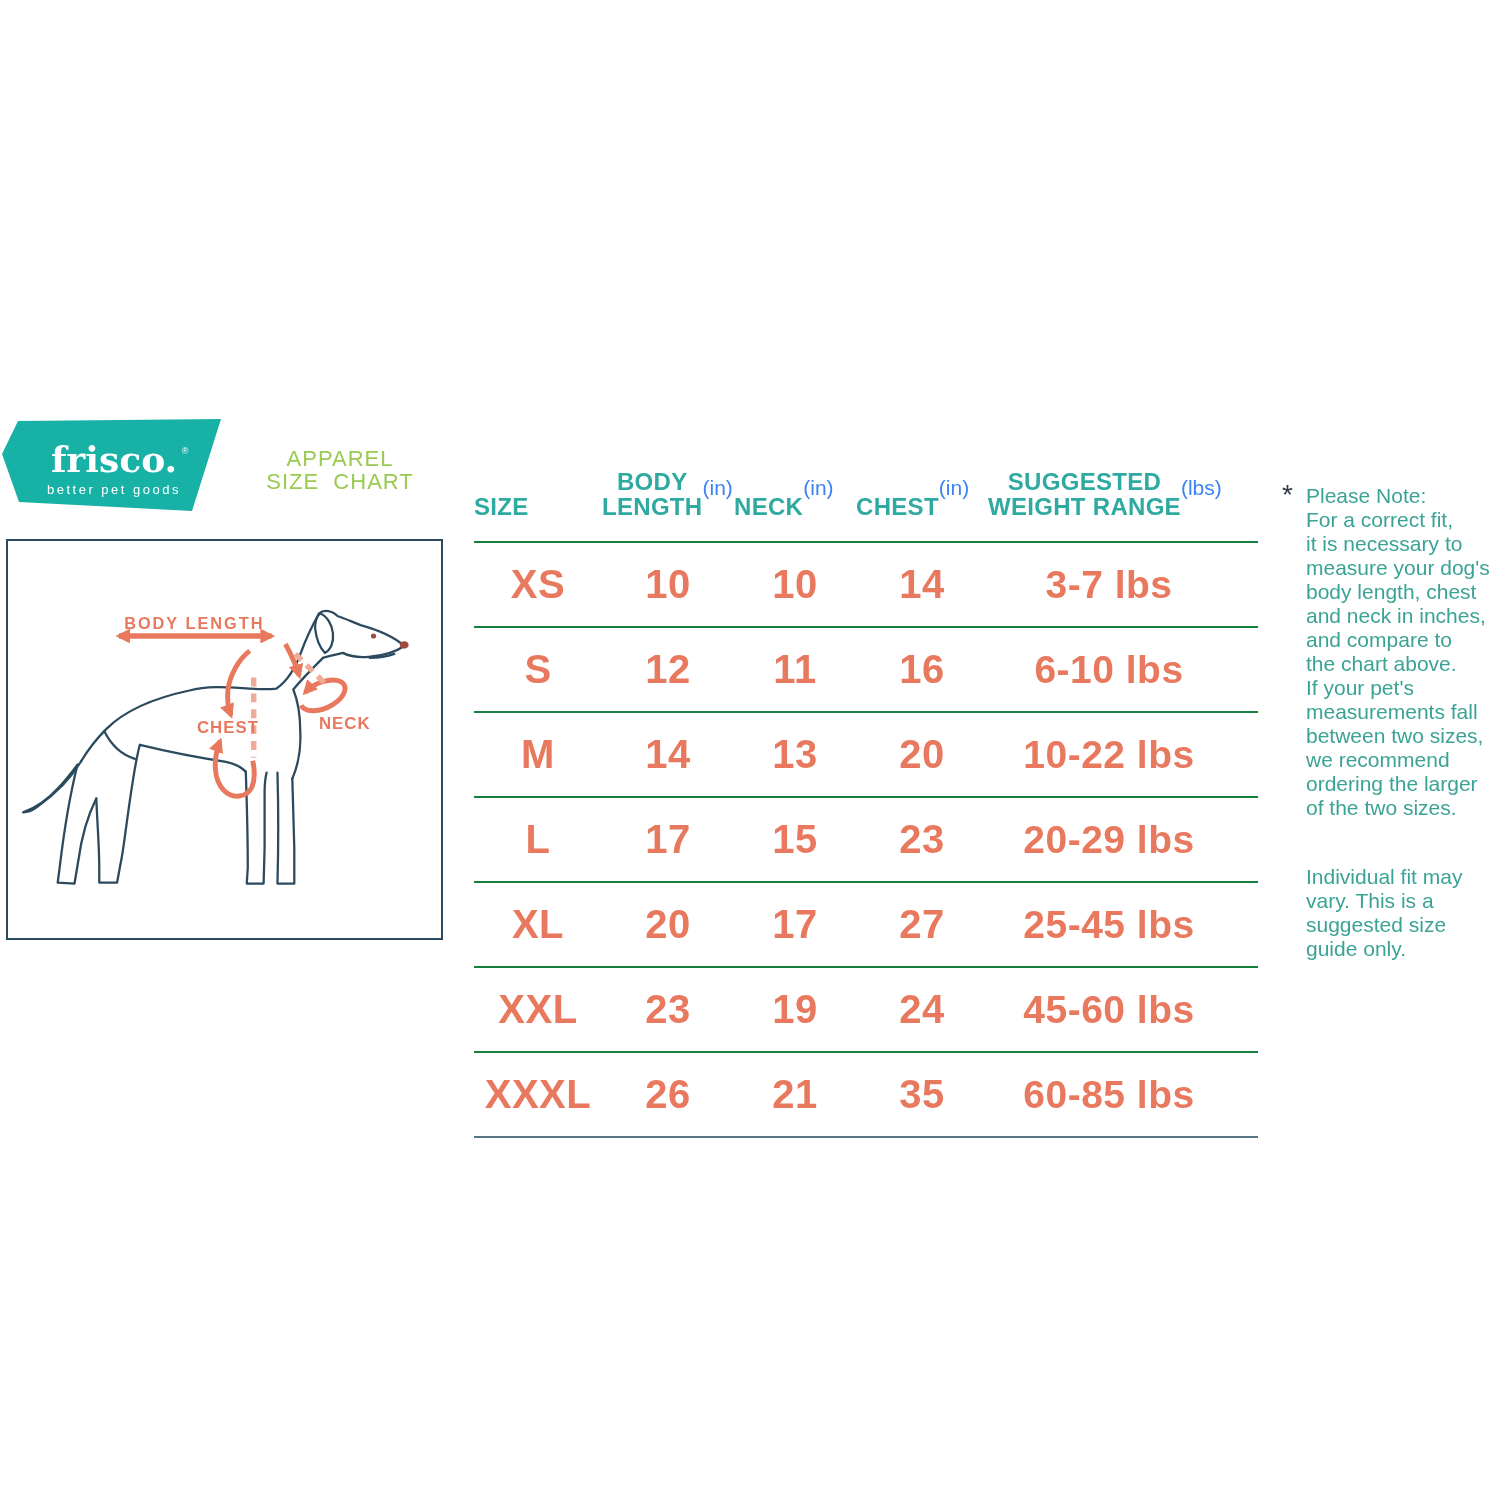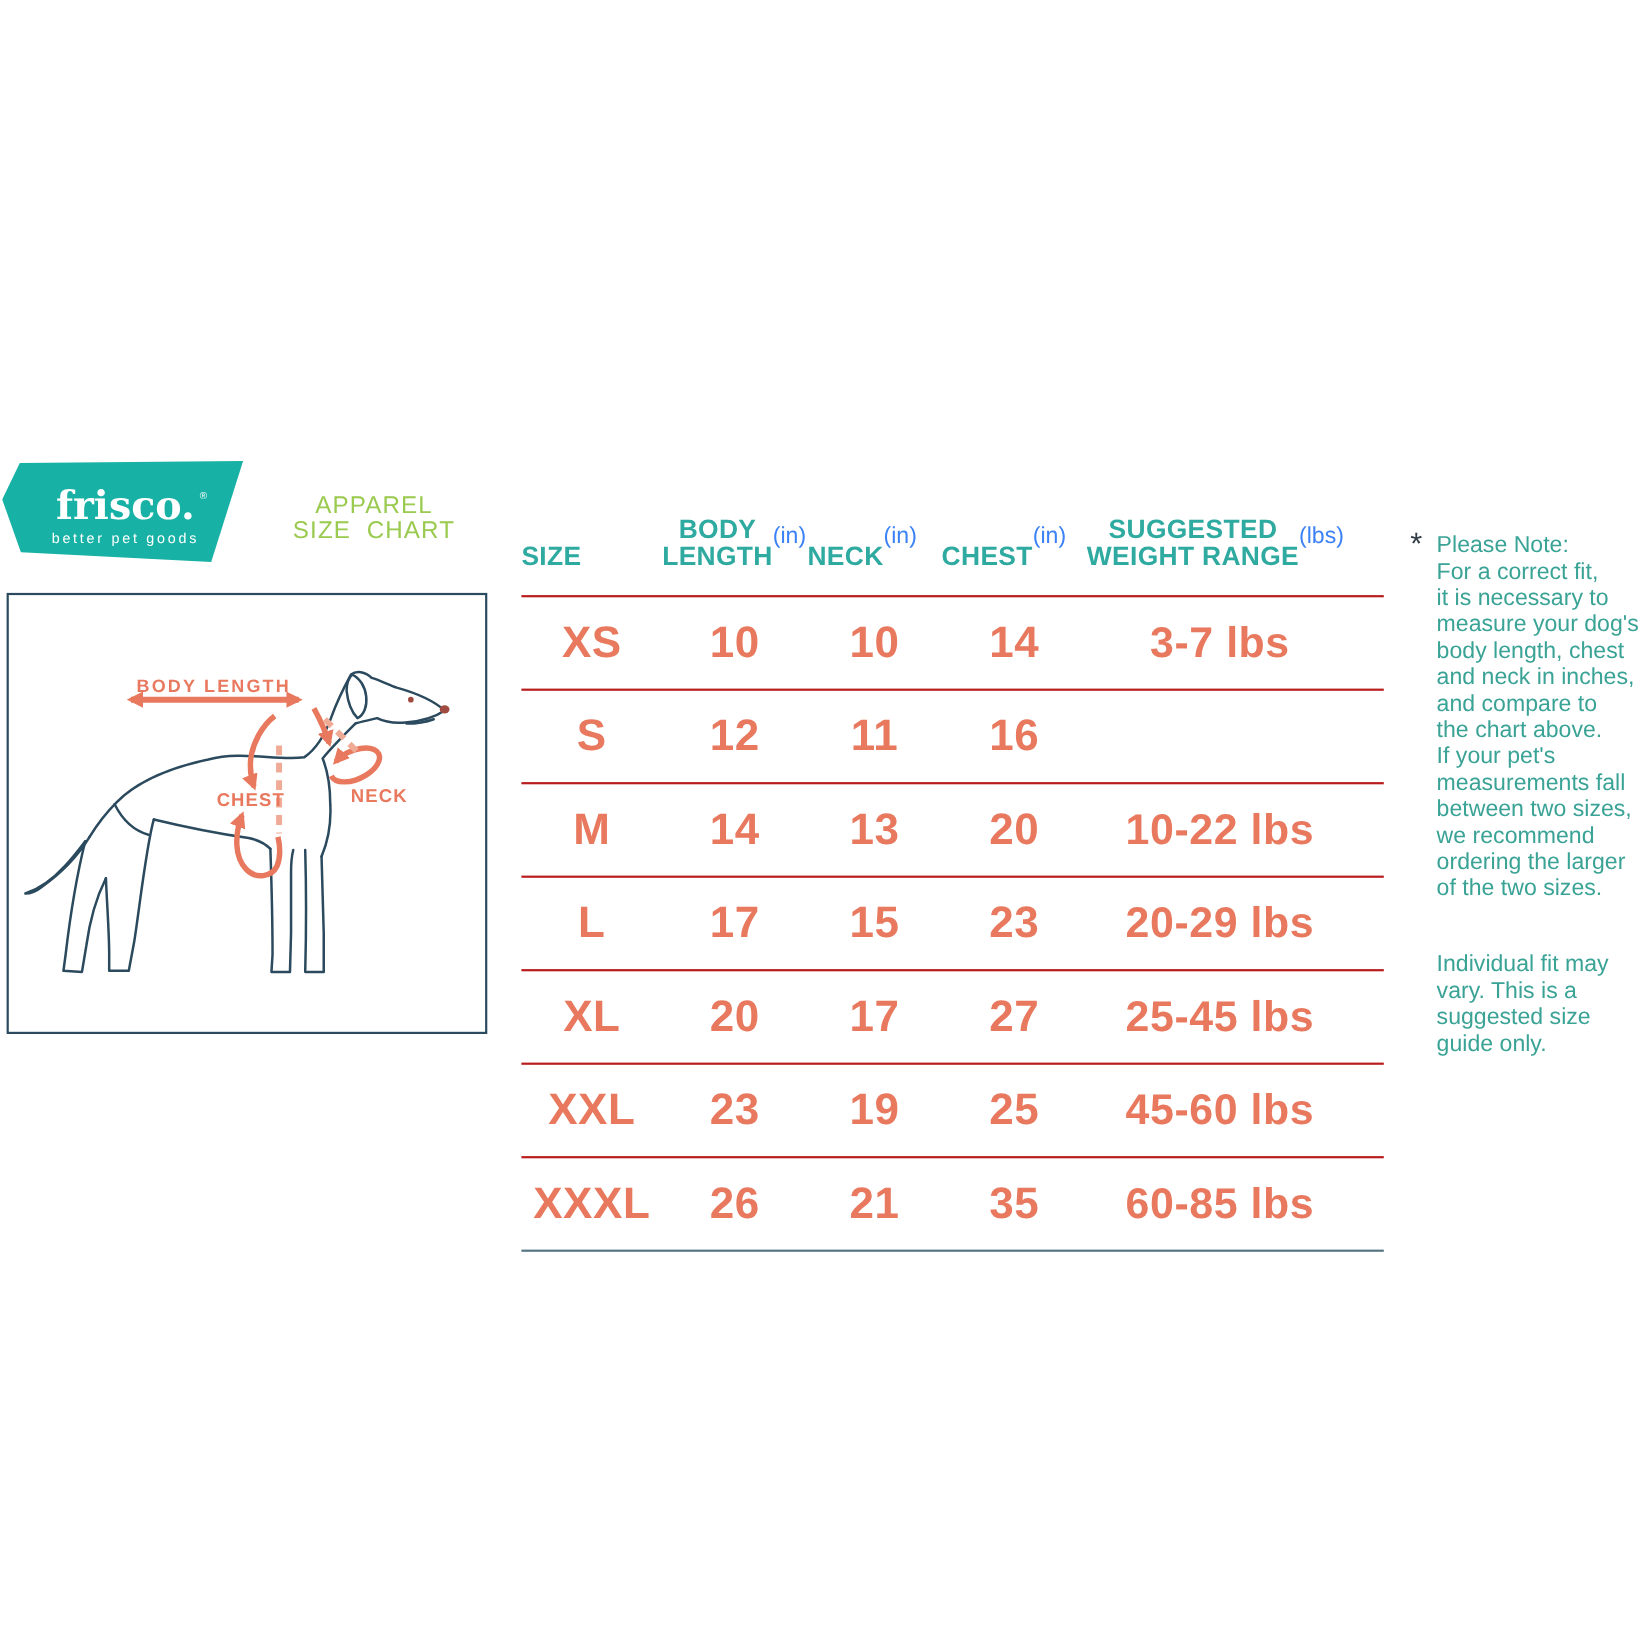--- a/index.html
+++ b/index.html
@@ -23,21 +23,21 @@
   
   .size-table{position:absolute;left:474px;top:408px;width:784px;
     border-bottom:2px solid #567683;}
   .thead,.trow{display:grid;grid-template-columns:128px 132px 122px 132px 270px;}
   .thead{height:101px;box-sizing:border-box;}
   .th{display:flex;flex-direction:row;align-items:center;}
   .th-label{height:56px;display:flex;align-items:flex-end;justify-content:center;
     color:#2faaa0;font-size:24px;font-weight:bold;line-height:25px;
     text-align:center;white-space:pre-line;letter-spacing:0.3px;}
   .th-unit{height:32px;padding-top:5px;color:#3b82f6;font-size:21px;line-height:22px;}
-  .trow{height:85px;box-sizing:border-box;border-top:2px solid #b91c1c;align-items:center;}
+  .trow{height:85px;box-sizing:border-box;border-top:2px solid #15803d;align-items:center;}
   .td{color:#e8795e;font-size:40px;font-weight:bold;text-align:center;letter-spacing:0.5px;}
   .col-weight{padding-right:28px;font-size:39px;}
   .th.col-weight{padding-right:28px;}
 
   
   .note{position:absolute;left:1306px;top:452px;width:205px;
     color:#3aa396;font-size:21px;line-height:24px;}
   .note-asterisk{position:absolute;left:-24px;top:-3px;color:#323c46;
     font-size:28px;line-height:28px;}
   .note-p{white-space:pre-line;}
@@ -133,20 +133,21 @@
       <div class="td">10</div>
       <div class="td">10</div>
       <div class="td">14</div>
       <div class="td col-weight">3-7 lbs</div>
     </div>
     <div class="trow">
       <div class="td">S</div>
       <div class="td">12</div>
       <div class="td">11</div>
       <div class="td">16</div>
+      <div class="td col-weight">6-10 lbs</div>
     </div>
     <div class="trow">
       <div class="td">M</div>
       <div class="td">14</div>
       <div class="td">13</div>
       <div class="td">20</div>
       <div class="td col-weight">10-22 lbs</div>
     </div>
     <div class="trow">
       <div class="td">L</div>
@@ -159,21 +160,21 @@
       <div class="td">XL</div>
       <div class="td">20</div>
       <div class="td">17</div>
       <div class="td">27</div>
       <div class="td col-weight">25-45 lbs</div>
     </div>
     <div class="trow">
       <div class="td">XXL</div>
       <div class="td">23</div>
       <div class="td">19</div>
-      <div class="td">25</div>
+      <div class="td">24</div>
       <div class="td col-weight">45-60 lbs</div>
     </div>
     <div class="trow">
       <div class="td">XXXL</div>
       <div class="td">26</div>
       <div class="td">21</div>
       <div class="td">35</div>
       <div class="td col-weight">60-85 lbs</div>
     </div>
   </div>

